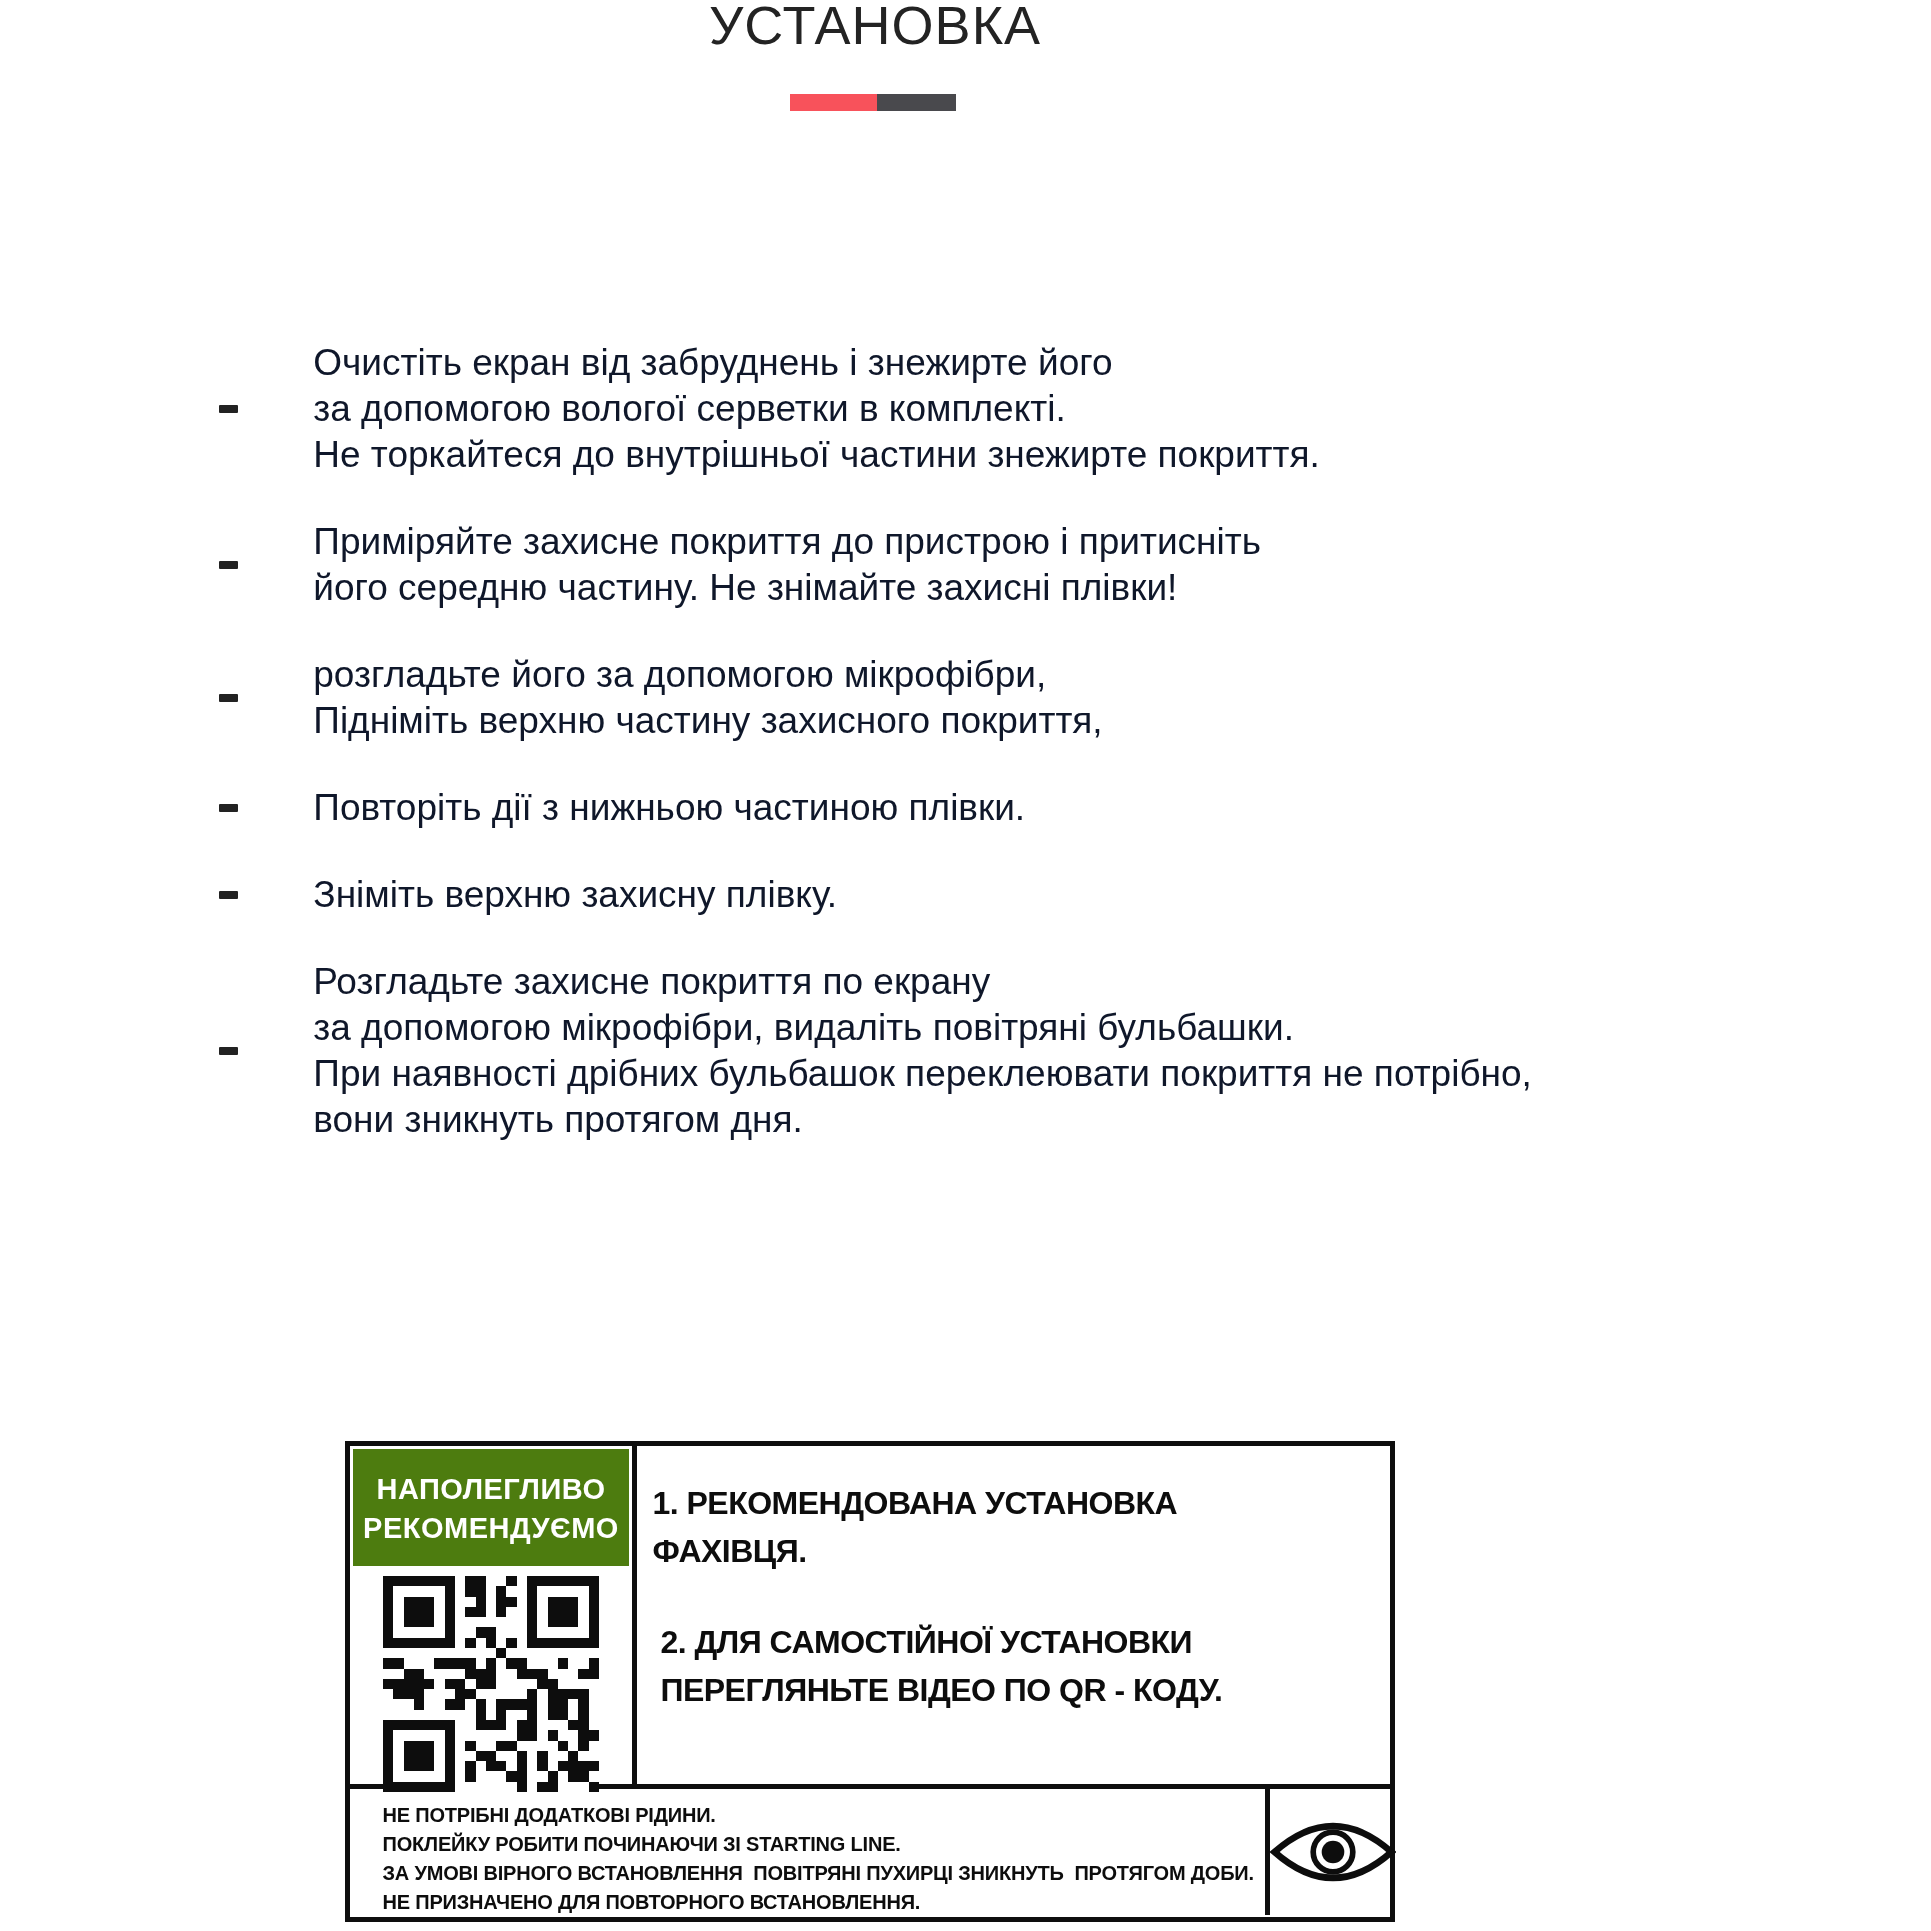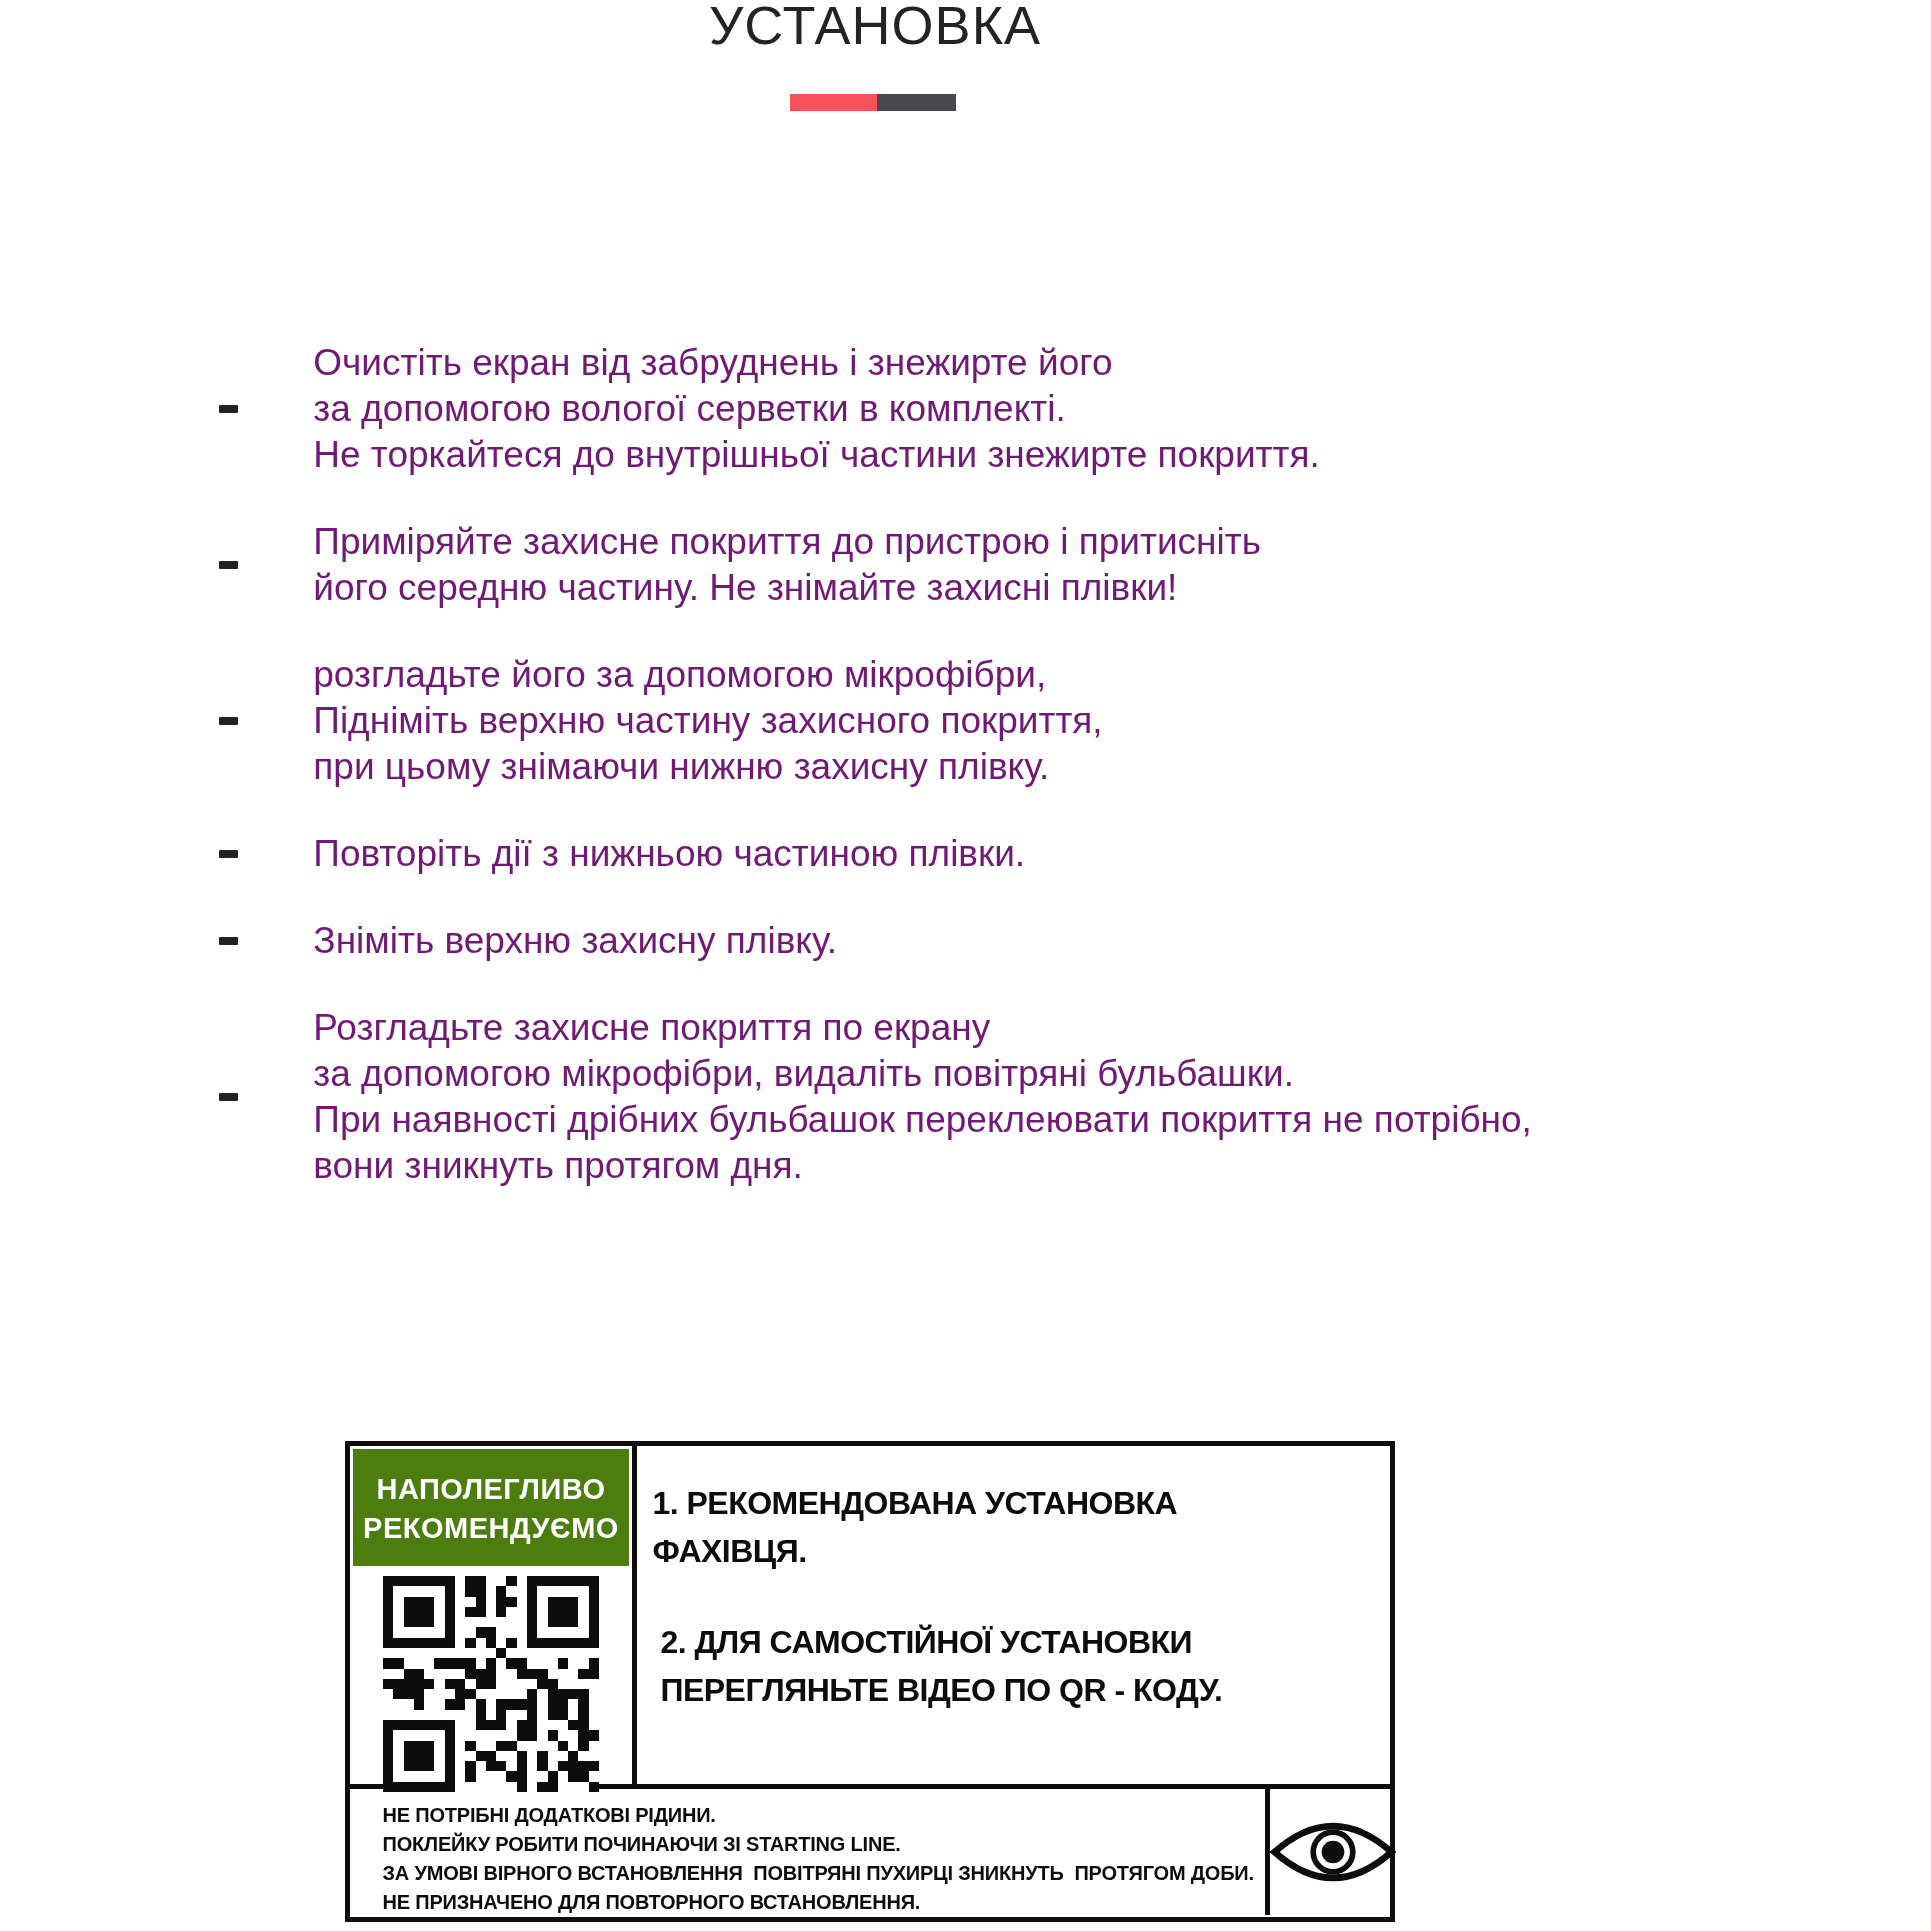--- a/index.html
+++ b/index.html
@@ -14,21 +14,21 @@
   }
   
   .divider{position:absolute;left:790px;top:94px;height:17.4px;display:flex;}
   .divider span{display:block;height:17.4px;}
   .divider .d-left{width:87px;}
   .divider .d-right{width:79px;}
   
   .steps{position:absolute;left:219px;top:340px;width:1583px;}
   .step{display:flex;align-items:center;margin-bottom:41px;}
   .dash{flex:0 0 19.3px;height:7.7px;background:#222222;border-radius:1px;margin-right:75px;}
-  .lines{font-size:37px;line-height:46px;color:#701a75;}
+  .lines{font-size:37px;line-height:46px;color:#0f172a;}
   .line{white-space:pre;}
   
   .rec-box{
     position:absolute;left:345px;top:1441px;width:1050px;height:481px;
     border:5.8px solid #0e0e0e;box-sizing:border-box;background:#ffffff;color:#0d0d0d;
   }
   .rec-top{display:flex;height:338px;}
   .left-col{width:282px;border-right:5.8px solid #0e0e0e;box-sizing:content-box;}
   .badge{
     margin:2.9px;height:96px;background:#4d7c0f;color:#ffffff;
@@ -71,21 +71,20 @@
         <div class="lines">
           <div class="line">Приміряйте захисне покриття до пристрою і притисніть</div>
           <div class="line">його середню частину. Не знімайте захисні плівки!</div>
         </div>
       </div>
       <div class="step">
         <span class="dash"></span>
         <div class="lines">
           <div class="line">розгладьте його за допомогою мікрофібри,</div>
           <div class="line">Підніміть верхню частину захисного покриття,</div>
-          <div class="line">при цьому знімаючи нижню захисну плівку.</div>
         </div>
       </div>
       <div class="step">
         <span class="dash"></span>
         <div class="lines">
           <div class="line">Повторіть дії з нижньою частиною плівки.</div>
         </div>
       </div>
       <div class="step">
         <span class="dash"></span>

